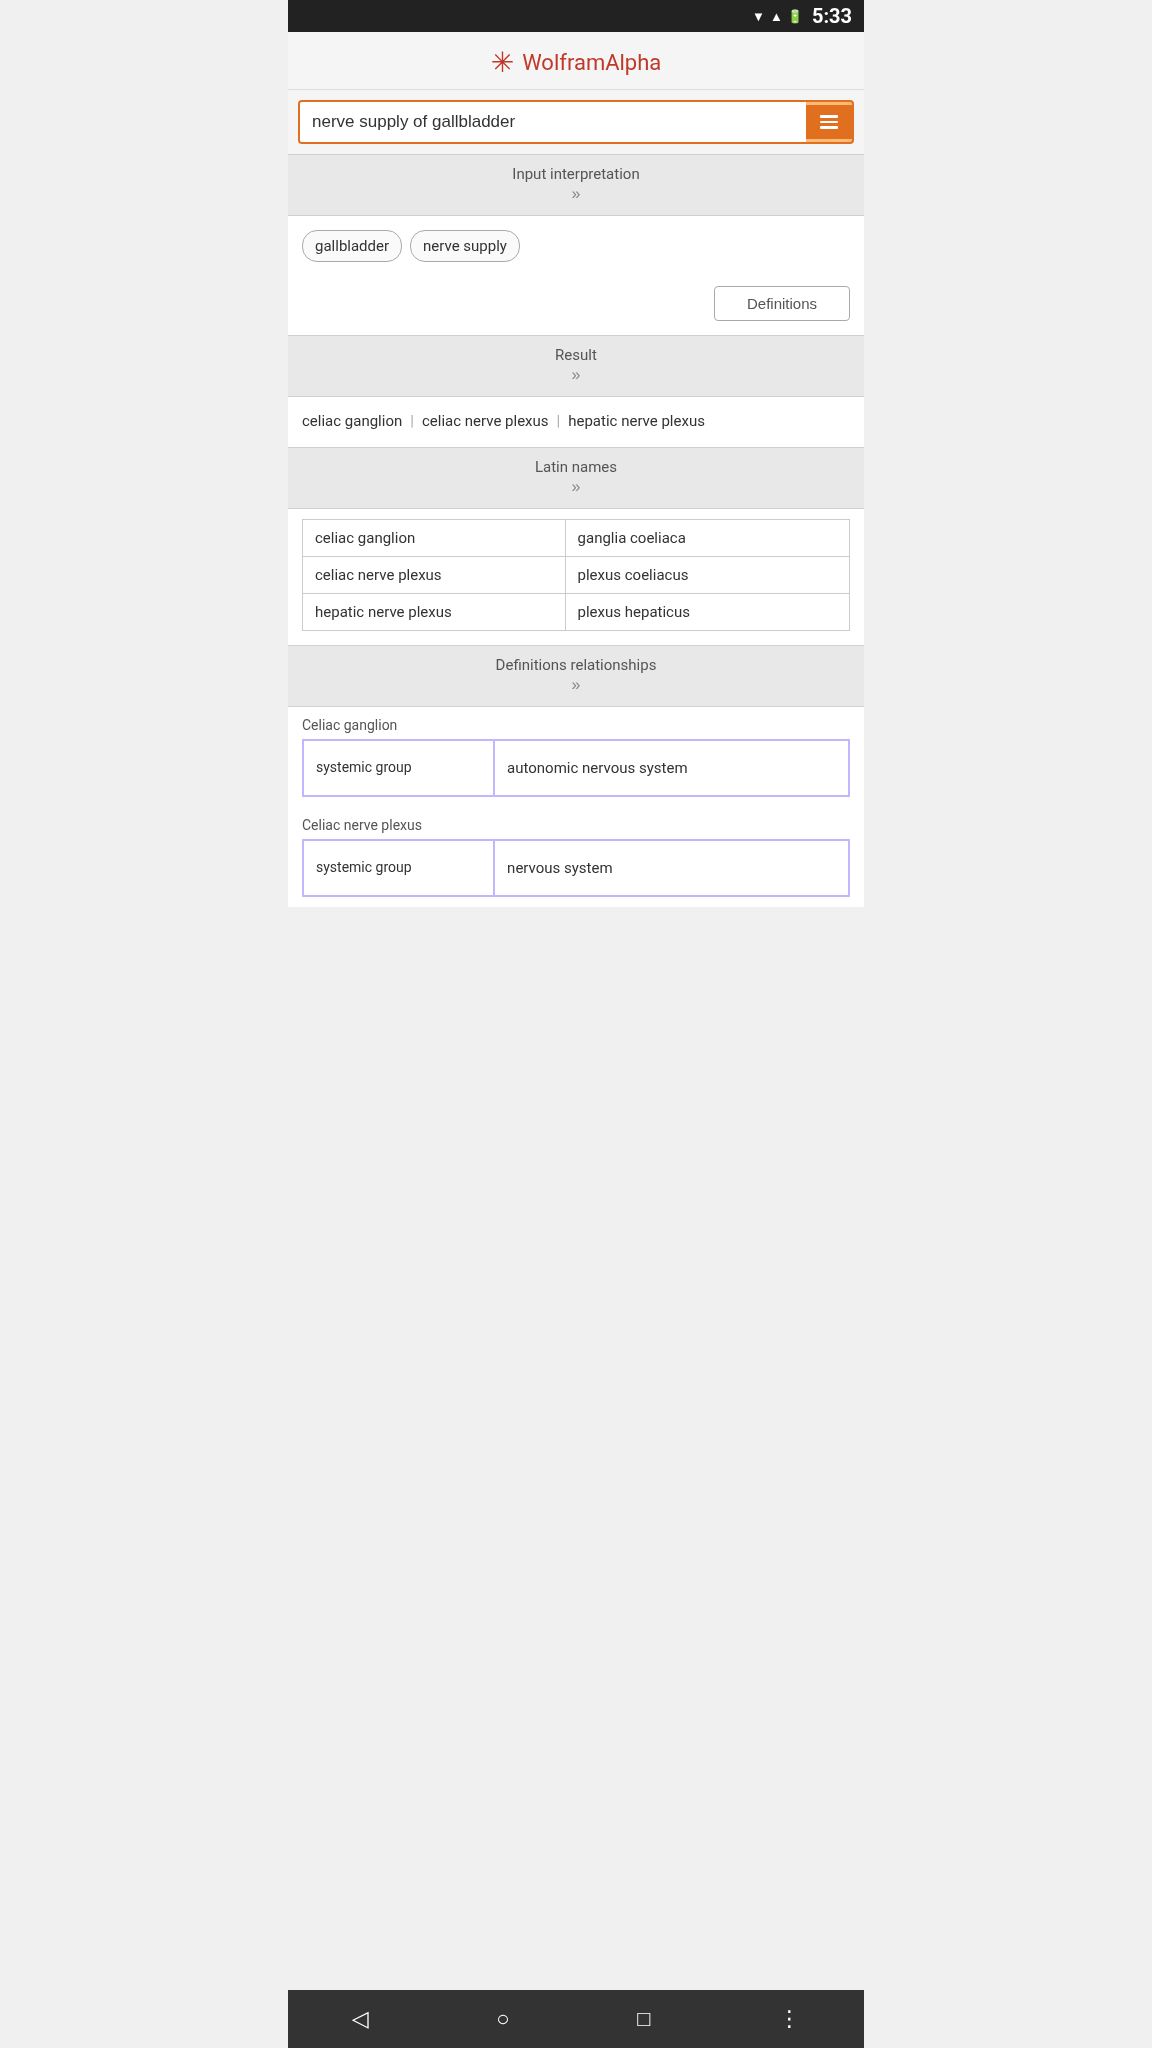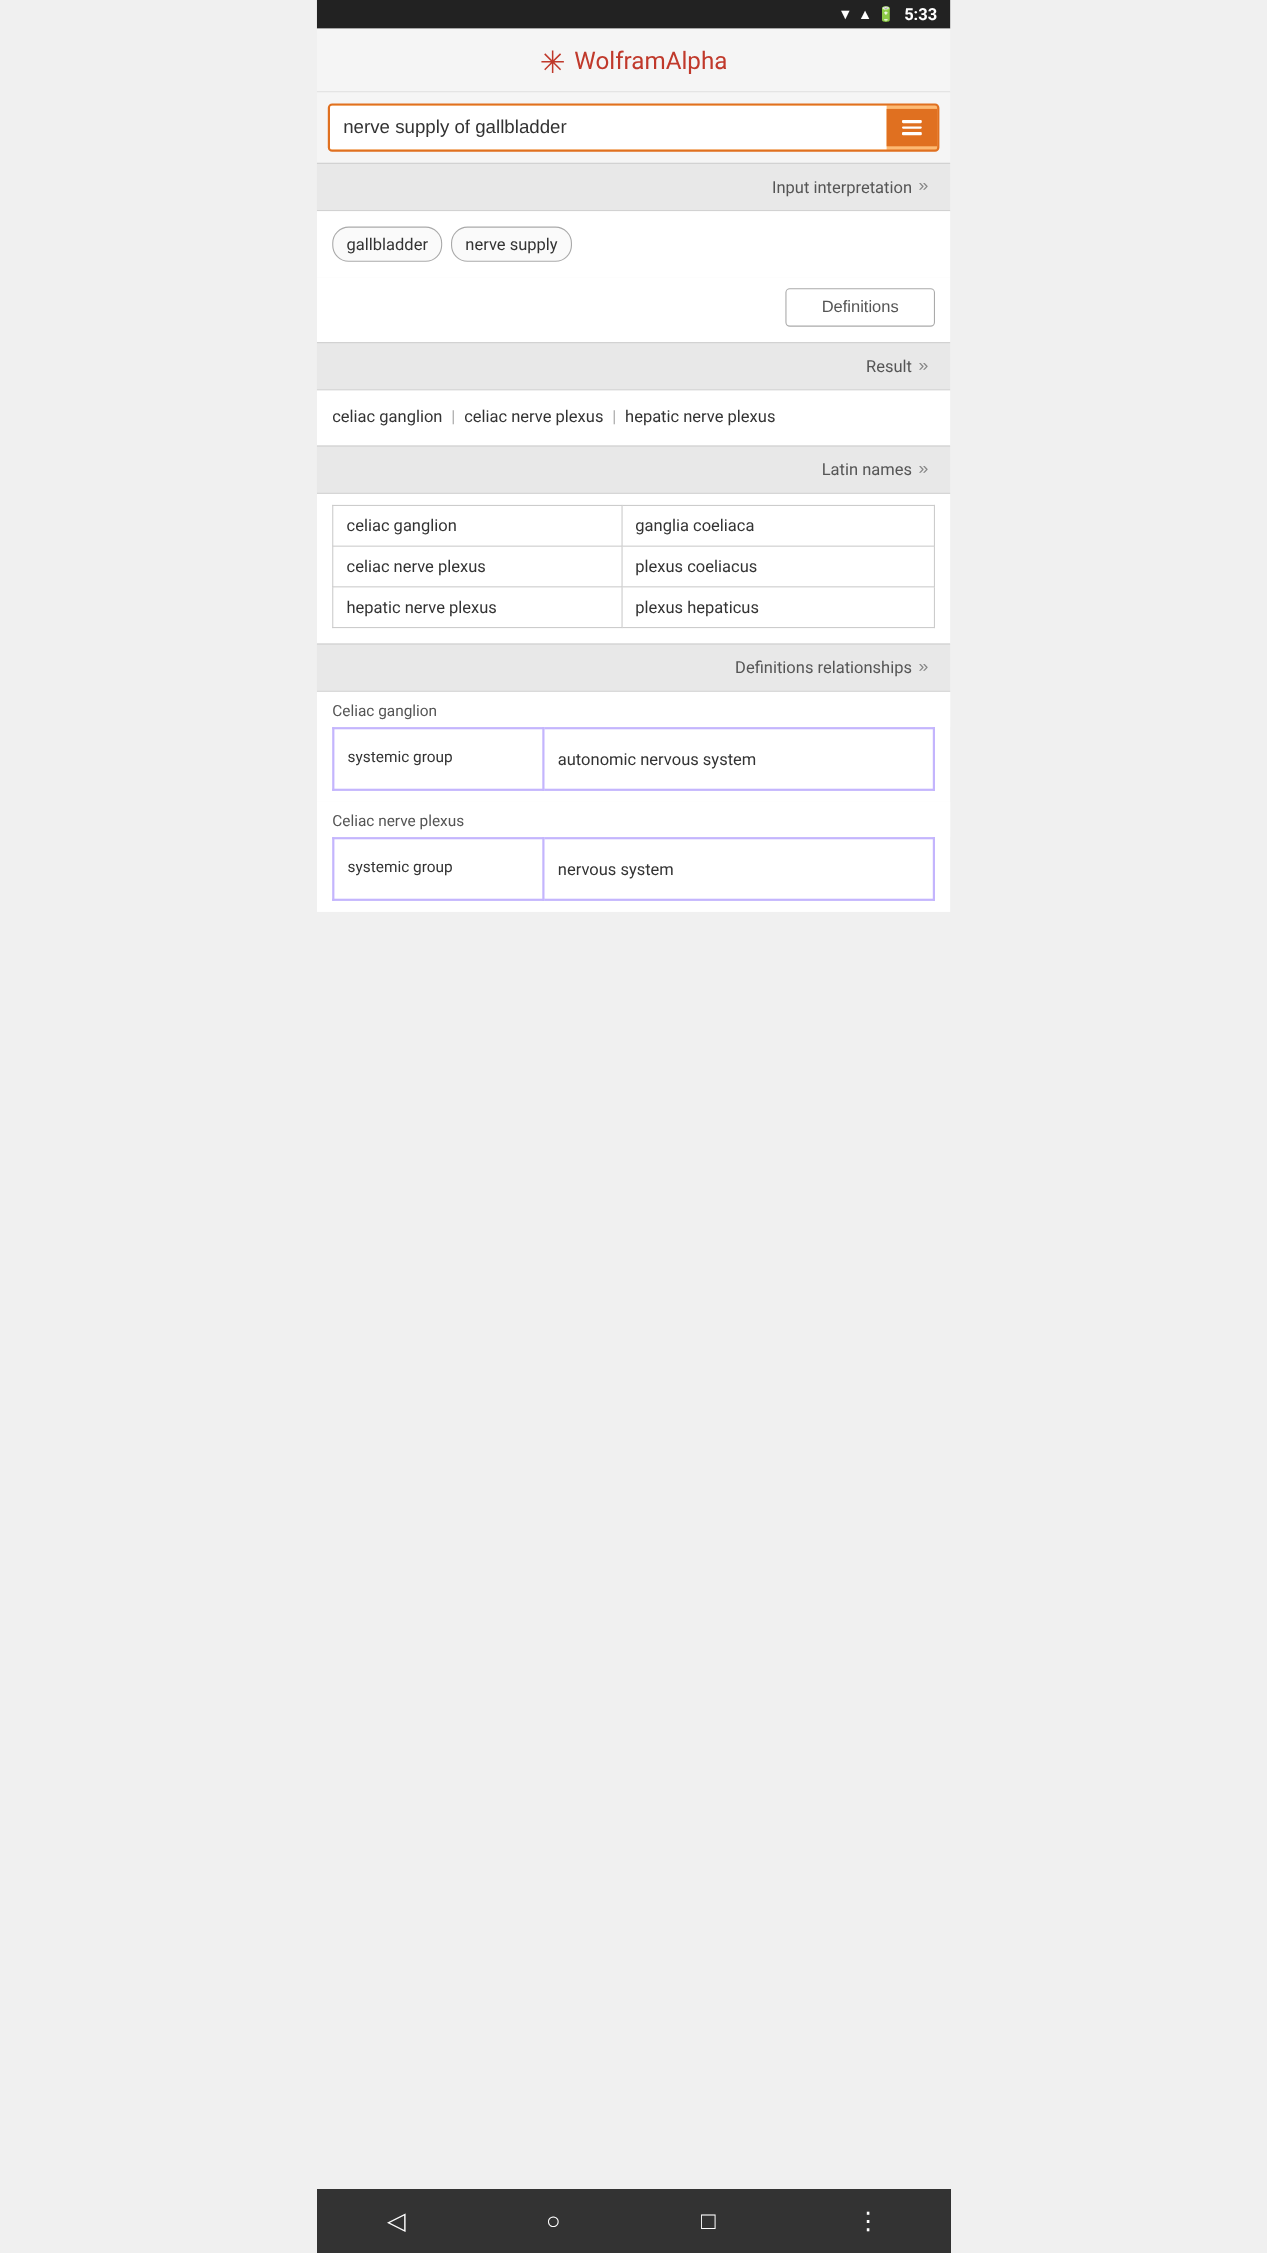--- a/index.html
+++ b/index.html
@@ -23,21 +23,21 @@
       display: flex;
       justify-content: flex-end;
       align-items: center;
       padding: 4px 12px;
       font-size: 13px;
       gap: 8px;
     }
 
     .status-bar .time {
       font-weight: bold;
-      font-size: 15px;
+      font-size: 20px;
     }
 
     .status-icons {
       display: flex;
       align-items: center;
       gap: 5px;
     }
 
     .header {
       background: #f5f5f5;
@@ -110,23 +110,24 @@
       height: 2.5px;
       background: white;
       border-radius: 1px;
     }
 
     .section-header {
       background: #e8e8e8;
       padding: 10px 14px;
       display: flex;
       align-items: center;
-      justify-content: flex-end;
+      justify-content: flex-start;
       border-top: 1px solid #d0d0d0;
       border-bottom: 1px solid #d0d0d0;
+      flex-direction: column;
     }
 
     .section-title {
       font-size: 15px;
       color: #555;
       font-weight: normal;
     }
 
     .expand-btn {
       background: none;

